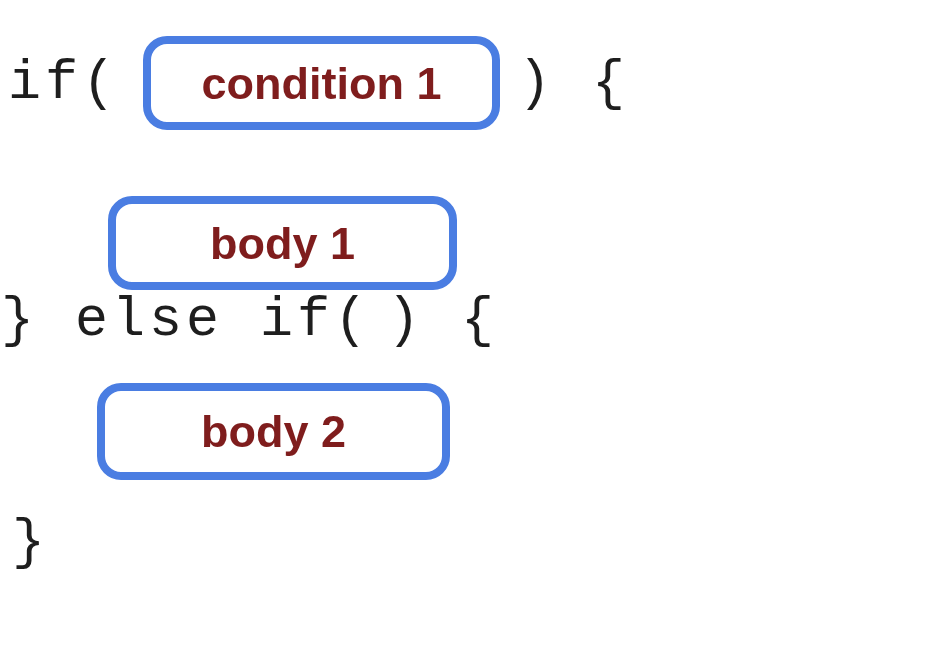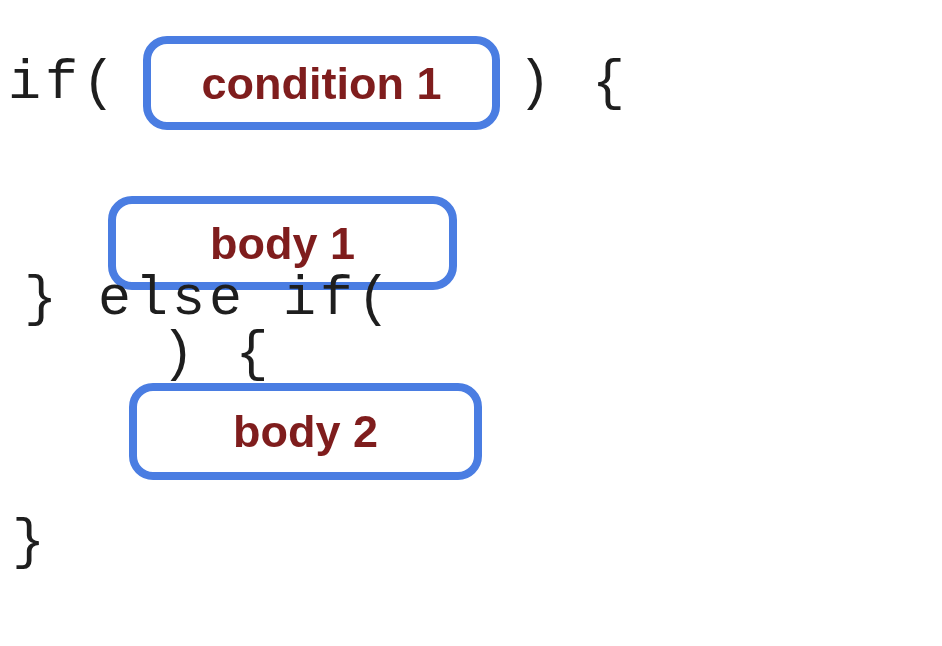--- a/index.html
+++ b/index.html
@@ -48,26 +48,26 @@
     line-height: 1;
   }
   
   .row1 { top: 36px; left: 8px; height: 94px; }
   .slot-condition1 { width: 357px; height: 94px; margin-left: 24px; }
   .row1 .suffix { margin-left: 18px; }
   
   .row2 { top: 154px; left: 108px; height: 92px; margin-top: 43px; }
   .slot-body1 { width: 349px; height: 94px; }
   
-  .row3 { top: 272px; left: 24px; height: 96px; flex-direction: column; }
+  .row3 { top: 272px; left: 1px; height: 96px; }
   .slot-condition2 { width: 350px; height: 96px; margin-left: 50px; }
   .row3 .suffix { margin-left: 16px; }
   
   .row4 { top: 383px; left: 97px; height: 97px; }
-  .slot-body2 { width: 353px; height: 97px; margin-left: 32px; }
+  .slot-body2 { width: 353px; height: 97px; }
   
   .row5 { top: 510px; left: 12px; height: 64px; }
 </style>
 </head>
 <body>
 
 <div class="canvas">
 
   <div class="row row1">
     <span class="code prefix">if(</span>

